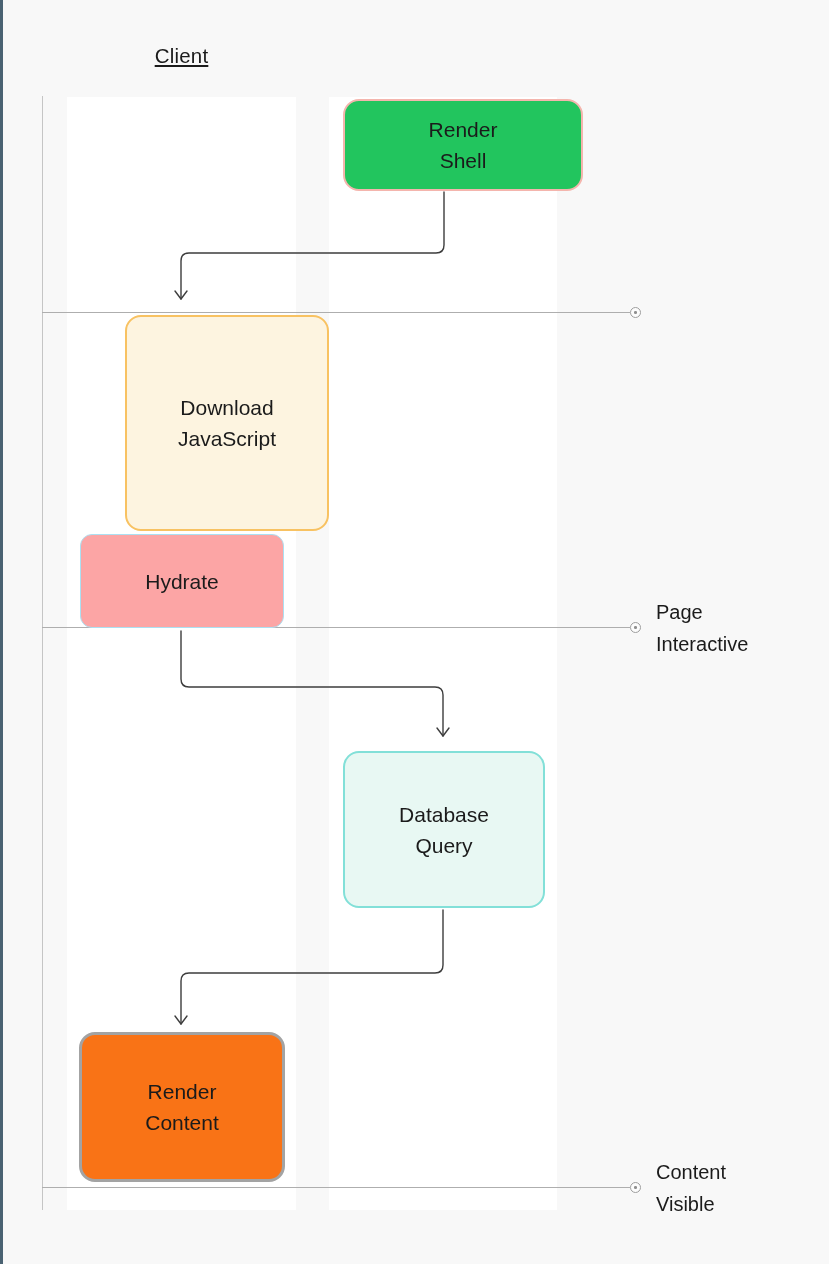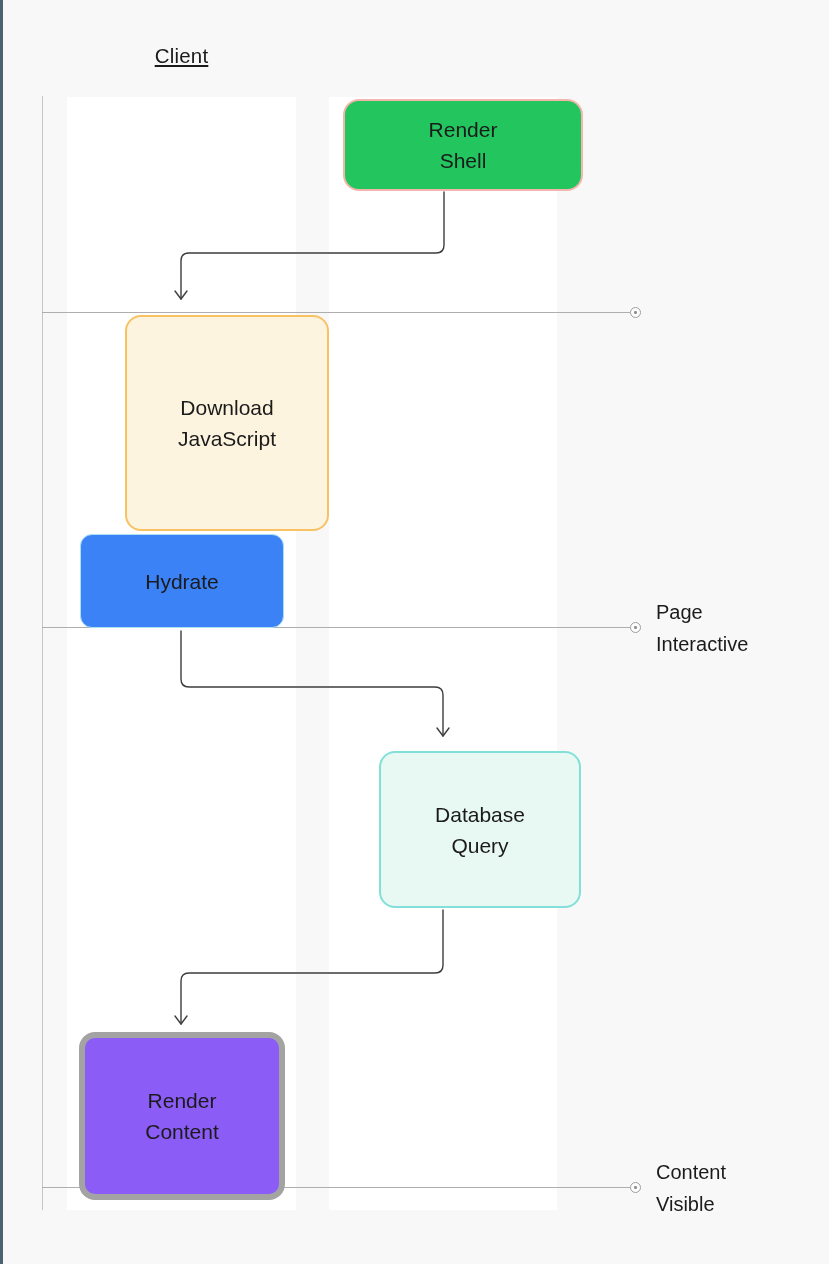--- a/index.html
+++ b/index.html
@@ -112,30 +112,30 @@
   .node--render-shell {
     left: 343px; top: 99px; width: 240px; height: 92px;
     background: #22c55e; border: 2px solid #f4b5ad;
   }
   .node--download-js {
     left: 80px; top: 315px; width: 204px; height: 216px;
     background: #fdf4e0; border: 2px solid #f8c262; margin-left: 45px;
   }
   .node--hydrate {
     left: 80px; top: 534px; width: 204px; height: 94px;
-    background: #3b82f6; border: 1.6px solid #abe0f2;
+    background: #fca5a5; border: 1.6px solid #abe0f2;
     border-radius: 12px;
   }
   .node--database-query {
     left: 343px; top: 751px; width: 202px; height: 157px;
-    background: #e8f8f3; border: 2px solid #82e0d8; margin-left: 36px;
+    background: #e8f8f3; border: 2px solid #82e0d8;
   }
   .node--render-content {
-    left: 79px; top: 1032px; width: 206px; height: 168px;
-    background: #8b5cf6; border: 6px solid #a3a3a3;
+    left: 79px; top: 1032px; width: 206px; height: 150px;
+    background: #f97316; border: 3px solid #a3a3a3;
   }
 
   .edges-svg {
     position: absolute;
     left: 0; top: 0;
     width: 829px; height: 1264px;
     pointer-events: none;
   }
   .edges-svg path {
     fill: none;

